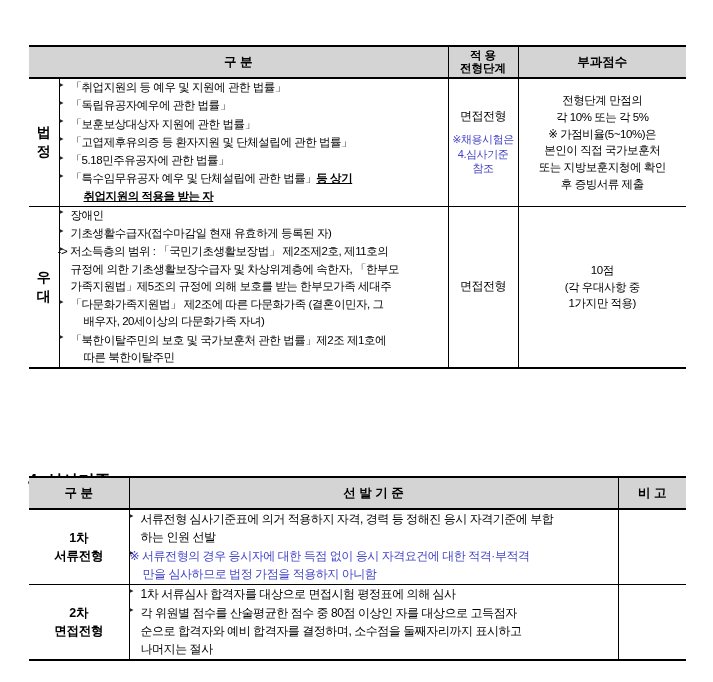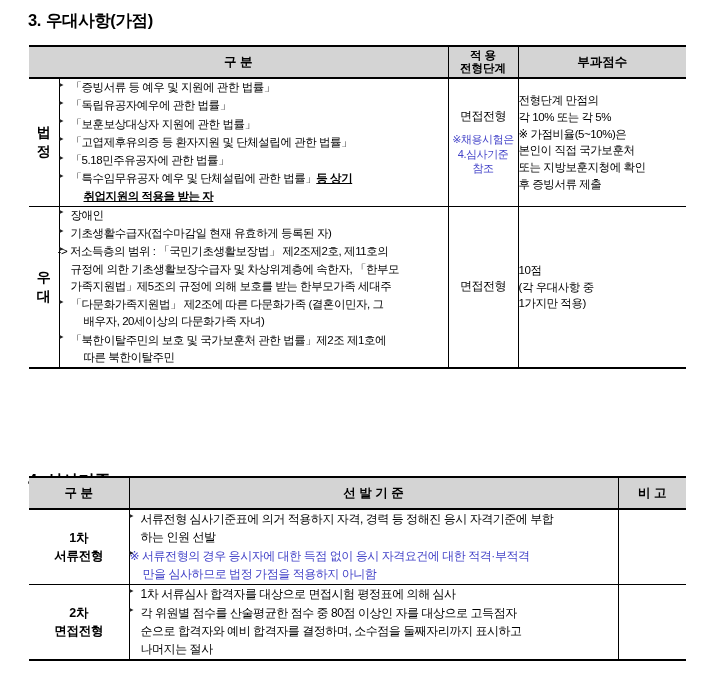--- a/index.html
+++ b/index.html
@@ -95,20 +95,21 @@
   .items-cell {
     padding: 6px 4px 6px 9px;
     line-height: 1.52;
   }
   .stage-cell {
     text-align: center;
     line-height: 1.45;
     font-size: 12px;
   }
   .points-cell {
+    text-align: center;
     line-height: 1.45;
     font-size: 11.5px;
   }
   ul.bullets {
     list-style: none;
     margin: 0;
     padding: 0;
   }
   ul.bullets > li {
     position: relative;
@@ -169,23 +170,20 @@
     line-height: 1.5;
     font-size: 12px;
   }
   .remark-cell { }
 </style>
 </head>
 <body>
 
 <div class="page">
 
-  <div class="section-heading" id="heading-3">
-    <span class="sec-num">3.</span><span>우대사항(가점)</span>
-  </div>
 
   <table class="doc-table" id="table-gajeom">
     <colgroup>
       <col style="width:30px">
       <col style="width:389px">
       <col style="width:70px">
       <col style="width:168px">
     </colgroup>
     <thead>
       <tr class="thead-row">
@@ -199,21 +197,21 @@
     </thead>
     <tbody>
 
       <tr>
         <td class="cat-cell edge-left">
           <span class="stackchar">법</span>
           <span class="stackchar">정</span>
         </td>
         <td class="items-cell">
           <ul class="bullets">
-            <li>「증빙서류 등 예우 및 지원에 관한 법률」</li>
+            <li>「취업지원의 등 예우 및 지원에 관한 법률」</li>
             <li>「독립유공자예우에 관한 법률」</li>
             <li>「보훈보상대상자 지원에 관한 법률」</li>
             <li>「고엽제후유의증 등 환자지원 및 단체설립에 관한 법률」</li>
             <li>「5.18민주유공자에 관한 법률」</li>
             <li>
               <span>「특수임무유공자 예우 및 단체설립에 관한 법률」</span><span class="bold-ul">등 상기</span>
               <span class="bold-ul hang2">취업지원의 적용을 받는 자</span>
             </li>
           </ul>
         </td>

